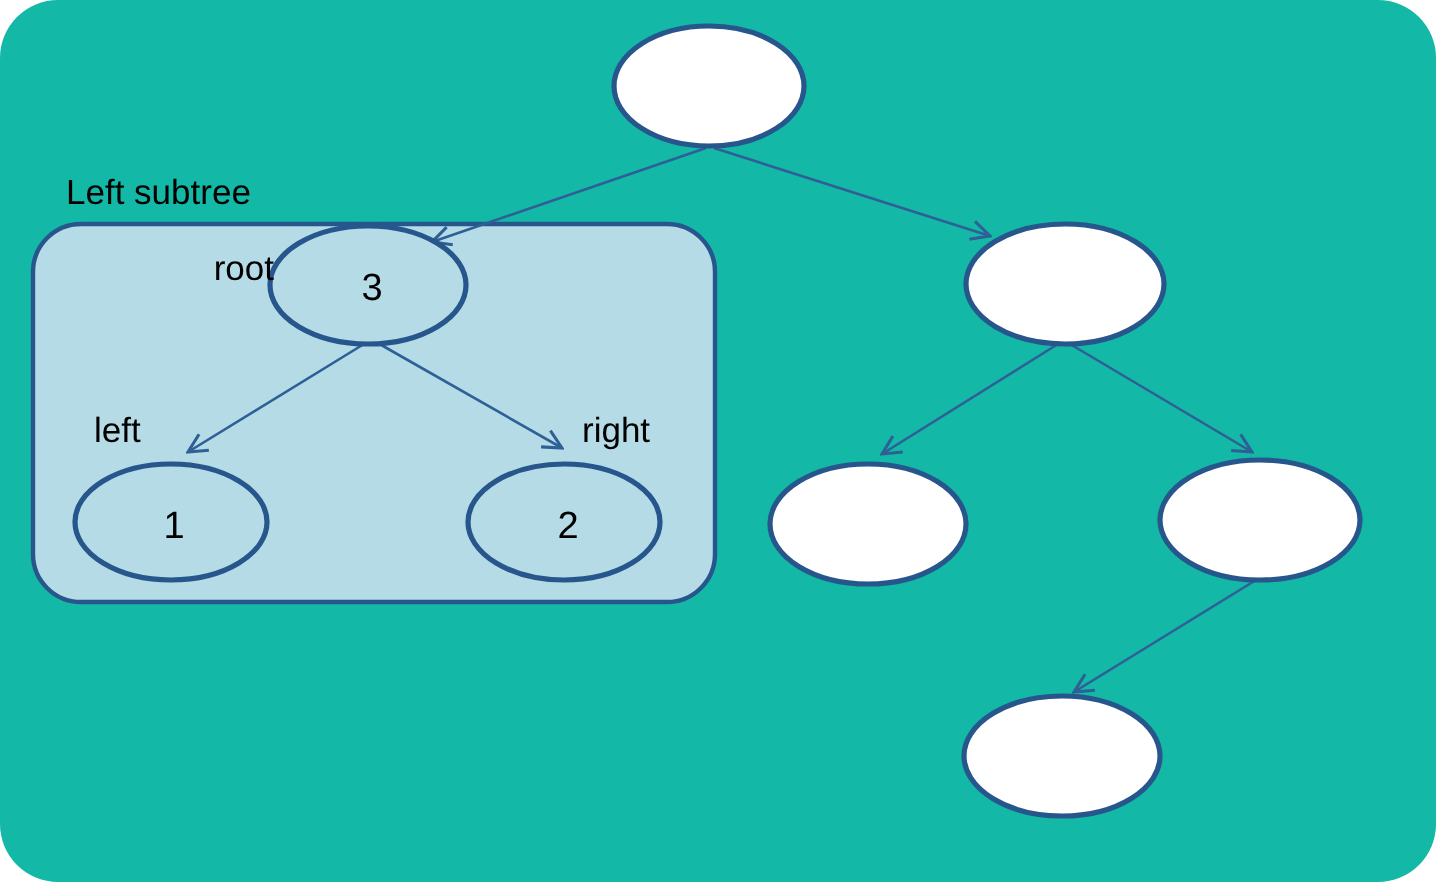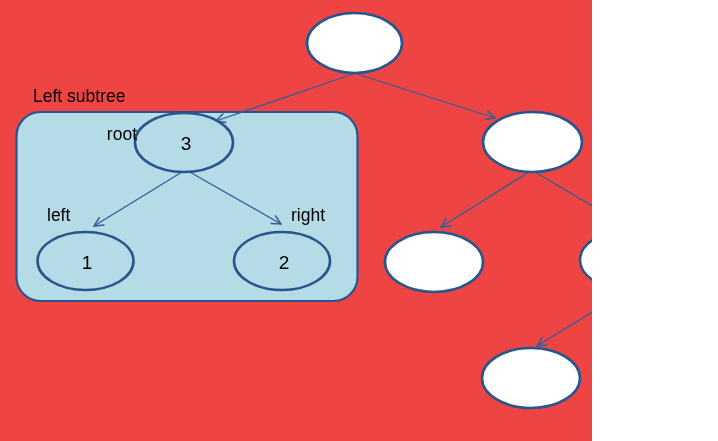--- a/index.html
+++ b/index.html
@@ -3,24 +3,25 @@
 <meta charset="utf-8">
 <style>
   html, body {
     margin: 0;
     padding: 0;
     background: #ffffff;
     font-family: "Liberation Sans", sans-serif;
   }
   .stage {
     position: relative;
-    width: 592px;
+    width: 718px;
     height: 441px;
-    background: #ef4444;
+    background: #14b8a6;
     overflow: hidden;
+    border-radius: 29px;
   }
   svg { display: block; }
   .node {
     fill: #ffffff;
     stroke: #27568c;
     stroke-width: 2.6;
   }
   .node.in-box { fill: #b5dbe7; }
   .box {
     fill: #b5dbe7;

